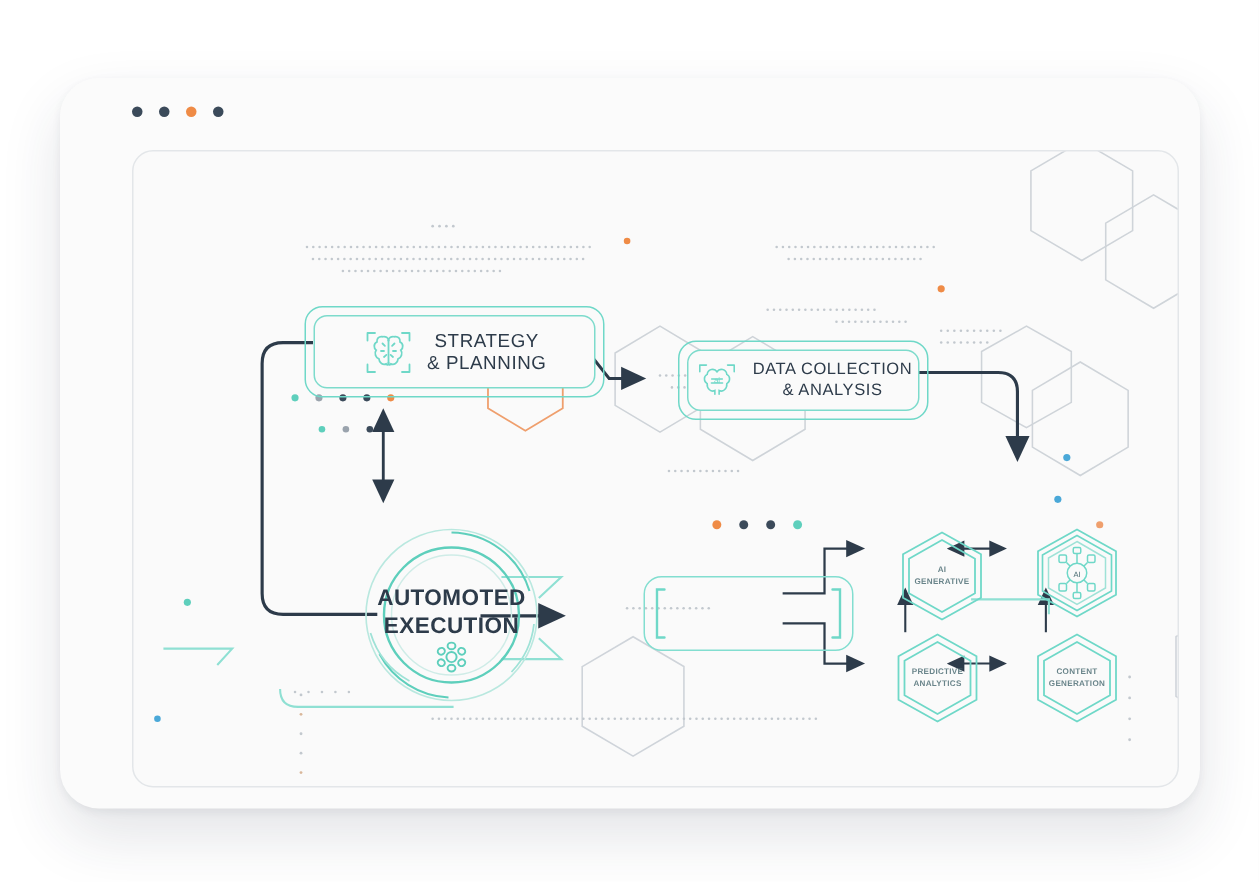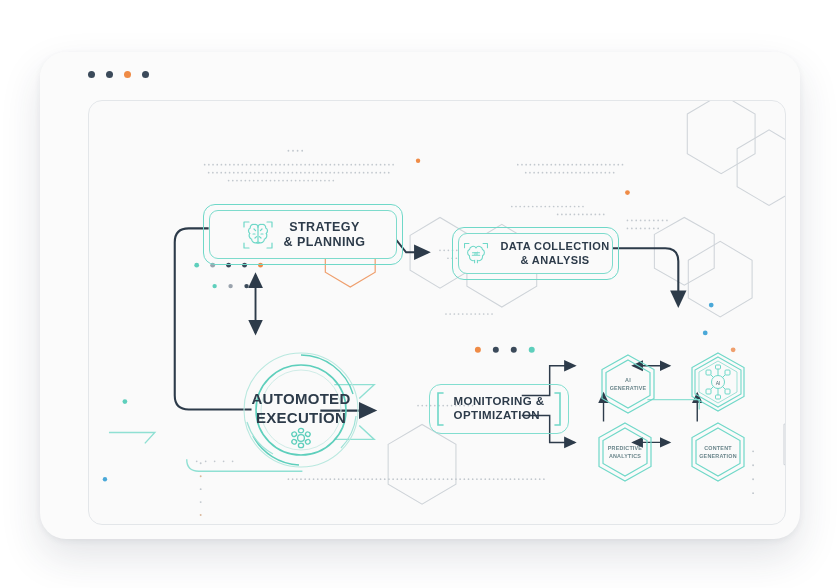--- a/index.html
+++ b/index.html
@@ -35,21 +35,21 @@
   .node{position:absolute;box-sizing:border-box;}
   .boxouter{
     position:absolute;inset:0;border:1.4px solid #6fd8c8;border-radius:12px;
   }
   .boxinner{
     position:absolute;left:6px;top:6px;right:6px;bottom:6px;
     border:1.4px solid #7ddbcc;border-radius:9px;background:#fafafa;
     display:flex;align-items:center;justify-content:center;gap:9px;
   }
   .nodelabel{
-    color:#2d3b4a;font-weight:bold;letter-spacing:.4px;line-height:1.2;
+    color:#2d3b4a;font-weight:normal;letter-spacing:.4px;line-height:1.2;
     text-align:center;font-size:12.5px;white-space:pre-line;
   }
   .brackets{position:absolute;inset:0;pointer-events:none;}
 
   
   #strategy{left:114px;top:103px;width:200px;height:61px;}
   
   #datacol{left:363px;top:126px;width:167px;height:53px;padding-left:28px;}
   #datacol .nodelabel{font-size:11px;}
   
@@ -618,24 +618,20 @@
       </div>
 
       <div class="node" id="monitor">
         <div class="boxouter"></div>
         <svg class="brackets" viewBox="0 0 140 50">
           <g stroke="#6fd8c8" stroke-width="1.6" fill="none" stroke-linecap="round">
             <path d="M14,9 L9,9 L9,41 L14,41"></path>
             <path d="M126,9 L131,9 L131,41 L126,41"></path>
           </g>
         </svg>
-        <div class="boxinner" style="border:none;background:transparent;">
-          <div class="nodelabel">MONITORING &amp;
-OPTIMIZATION</div>
-        </div>
       </div>
 
       <div class="hexnode" id="hex-ai">
         <svg width="62" height="62" viewBox="0 0 62 62">
           <polygon points="31,2 57,16.5 57,45.5 31,60 5,45.5 5,16.5" fill="none" stroke="#6fd8c8" stroke-width="1.2"></polygon>
           <polygon points="31,7 53,19.5 53,42.5 31,55 9,42.5 9,19.5" fill="none" stroke="#6fd8c8" stroke-width="1.2"></polygon>
         </svg>
         <div class="hexlabel">
           <span>AI</span>
           <span>GENERATIVE</span>

